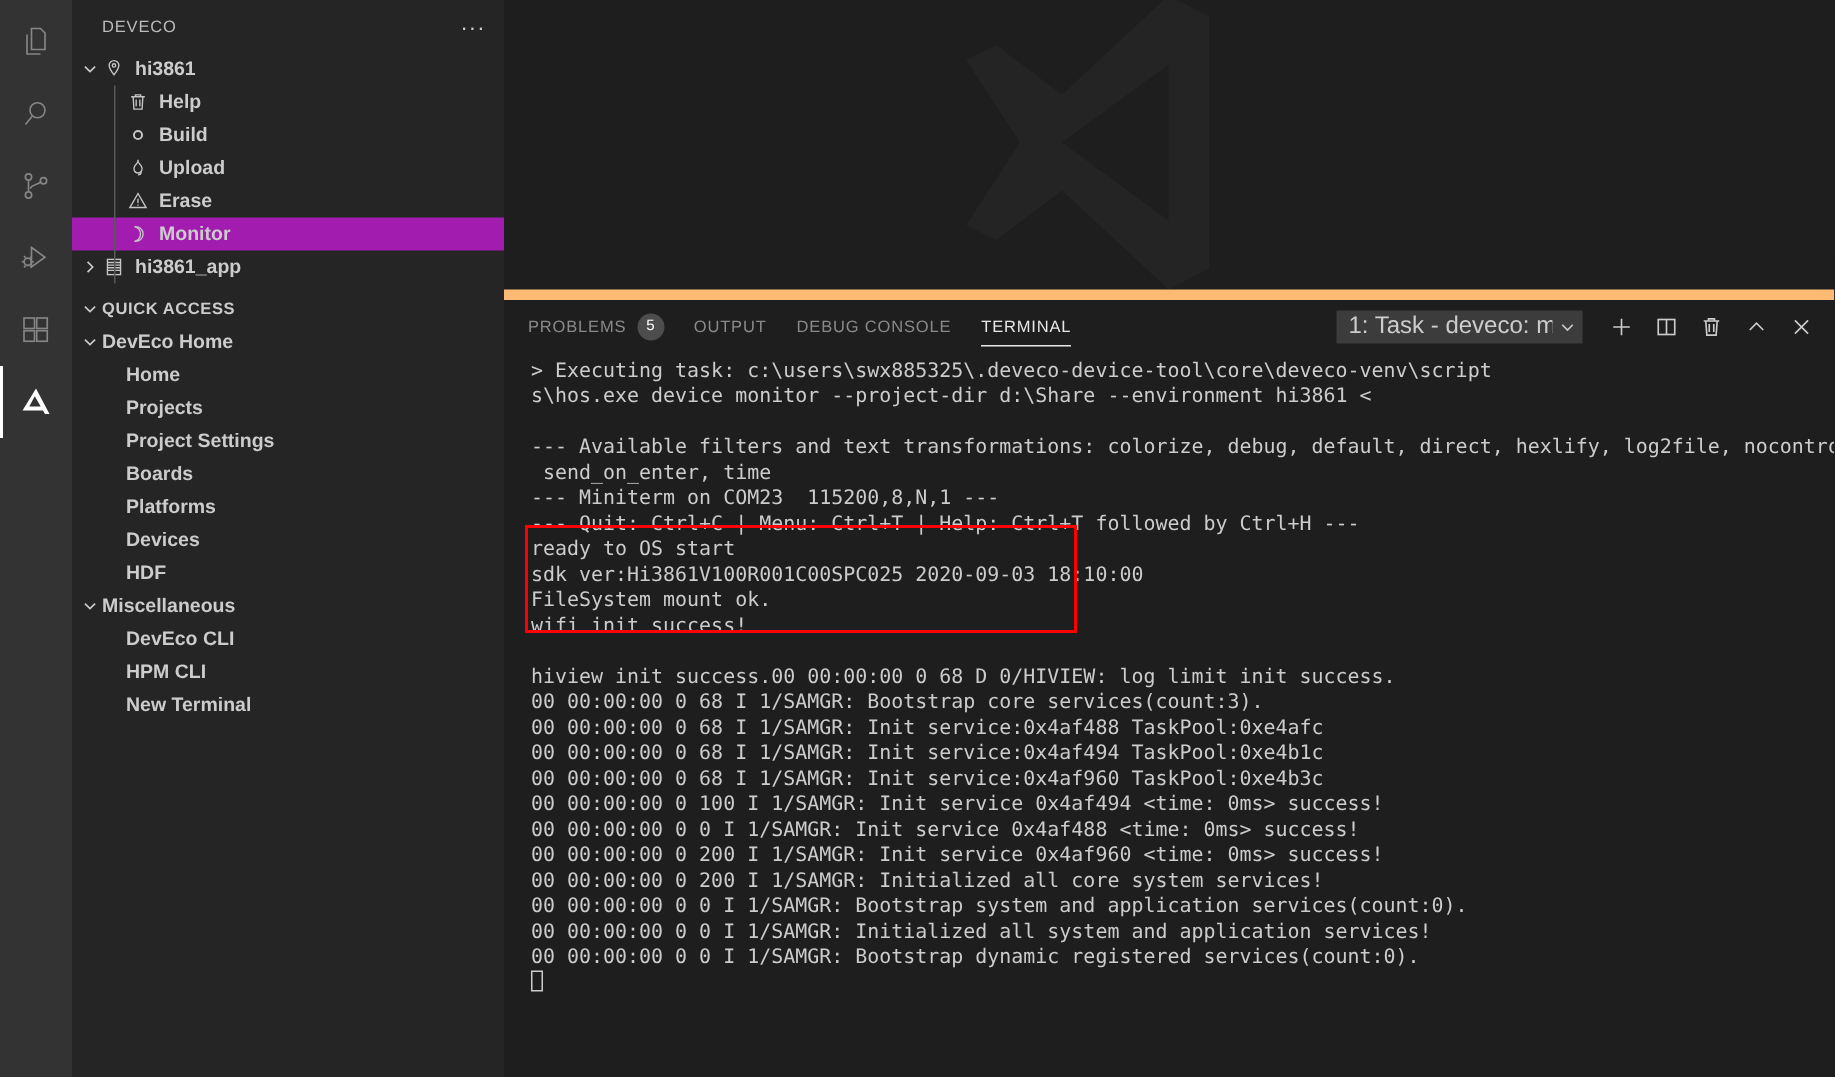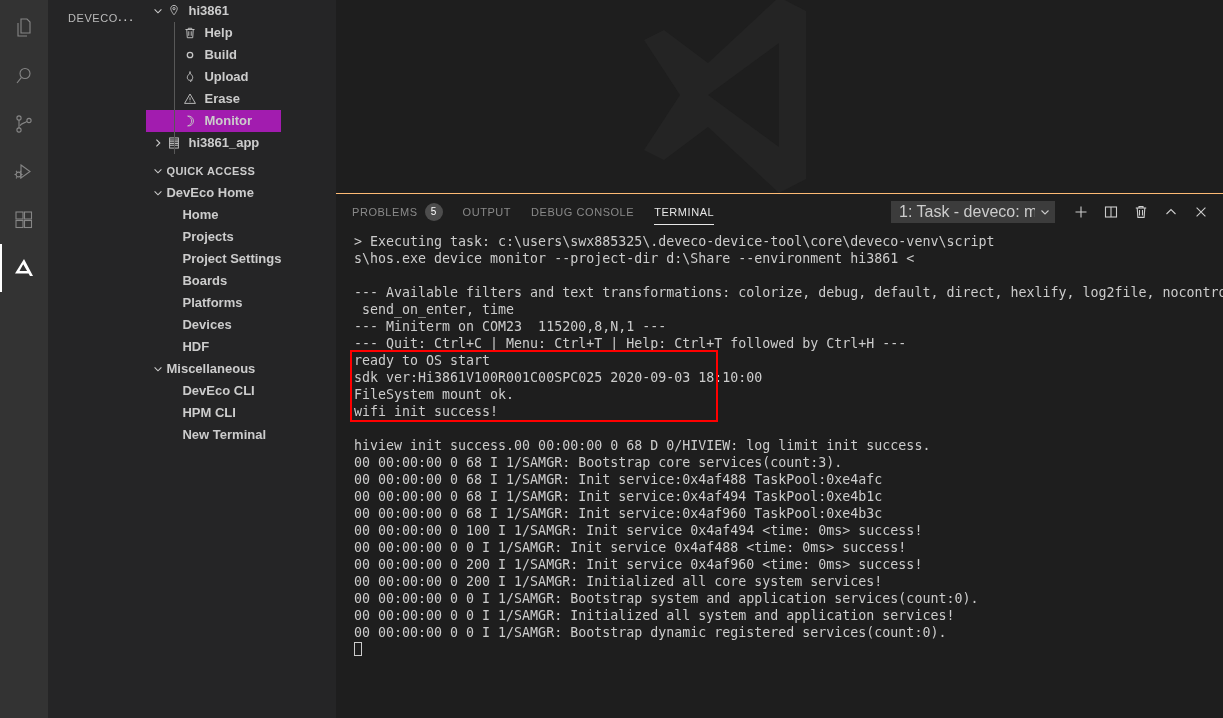--- a/index.html
+++ b/index.html
@@ -29,21 +29,21 @@
   .act-item.active::before {
     content: ""; position: absolute; left: 0; top: 0;
     width: 2px; height: 48px; background: #ffffff;
   }
 
   
   .sidebar {
     width: 288px; height: 718px;
     background: #252526;
     flex: none;
-    display: flex; flex-direction: row;
+    display: flex; flex-direction: column;
     position: relative;
     overflow: hidden;
   }
   .sb-title {
     height: 35px; display: flex; align-items: center;
     padding: 0 12px 0 20px;
     justify-content: space-between;
   }
   .sb-title-text {
     font-size: 11px; color: #bbbbbb; letter-spacing: .55px;
@@ -93,21 +93,21 @@
   }
   .watermark {
     position: absolute; left: 160px; top: -5px;
     opacity: 1; pointer-events: none;
   }
 
   .editor-blank { height: 193px; background: #1e1e1e; }
 
   .panel {
     position: absolute; left: 0; top: 193px; right: 0; bottom: 0;
-    background: #1e1e1e; border-top: 1px solid #fdba74;
+    background: #1e1e1e; border-top: 7px solid #fdba74;
   }
   .panel-header {
     height: 35px; display: flex; align-items: center;
     padding-left: 16px; padding-right: 8px;
   }
   .panel-tabs { display: flex; align-items: center; height: 35px; }
   .panel-tab {
     position: relative; height: 35px; display: flex; align-items: center;
     font-size: 11px; letter-spacing: .55px; text-transform: uppercase;
     color: #8a8a8a; margin-right: 20px; cursor: pointer;

